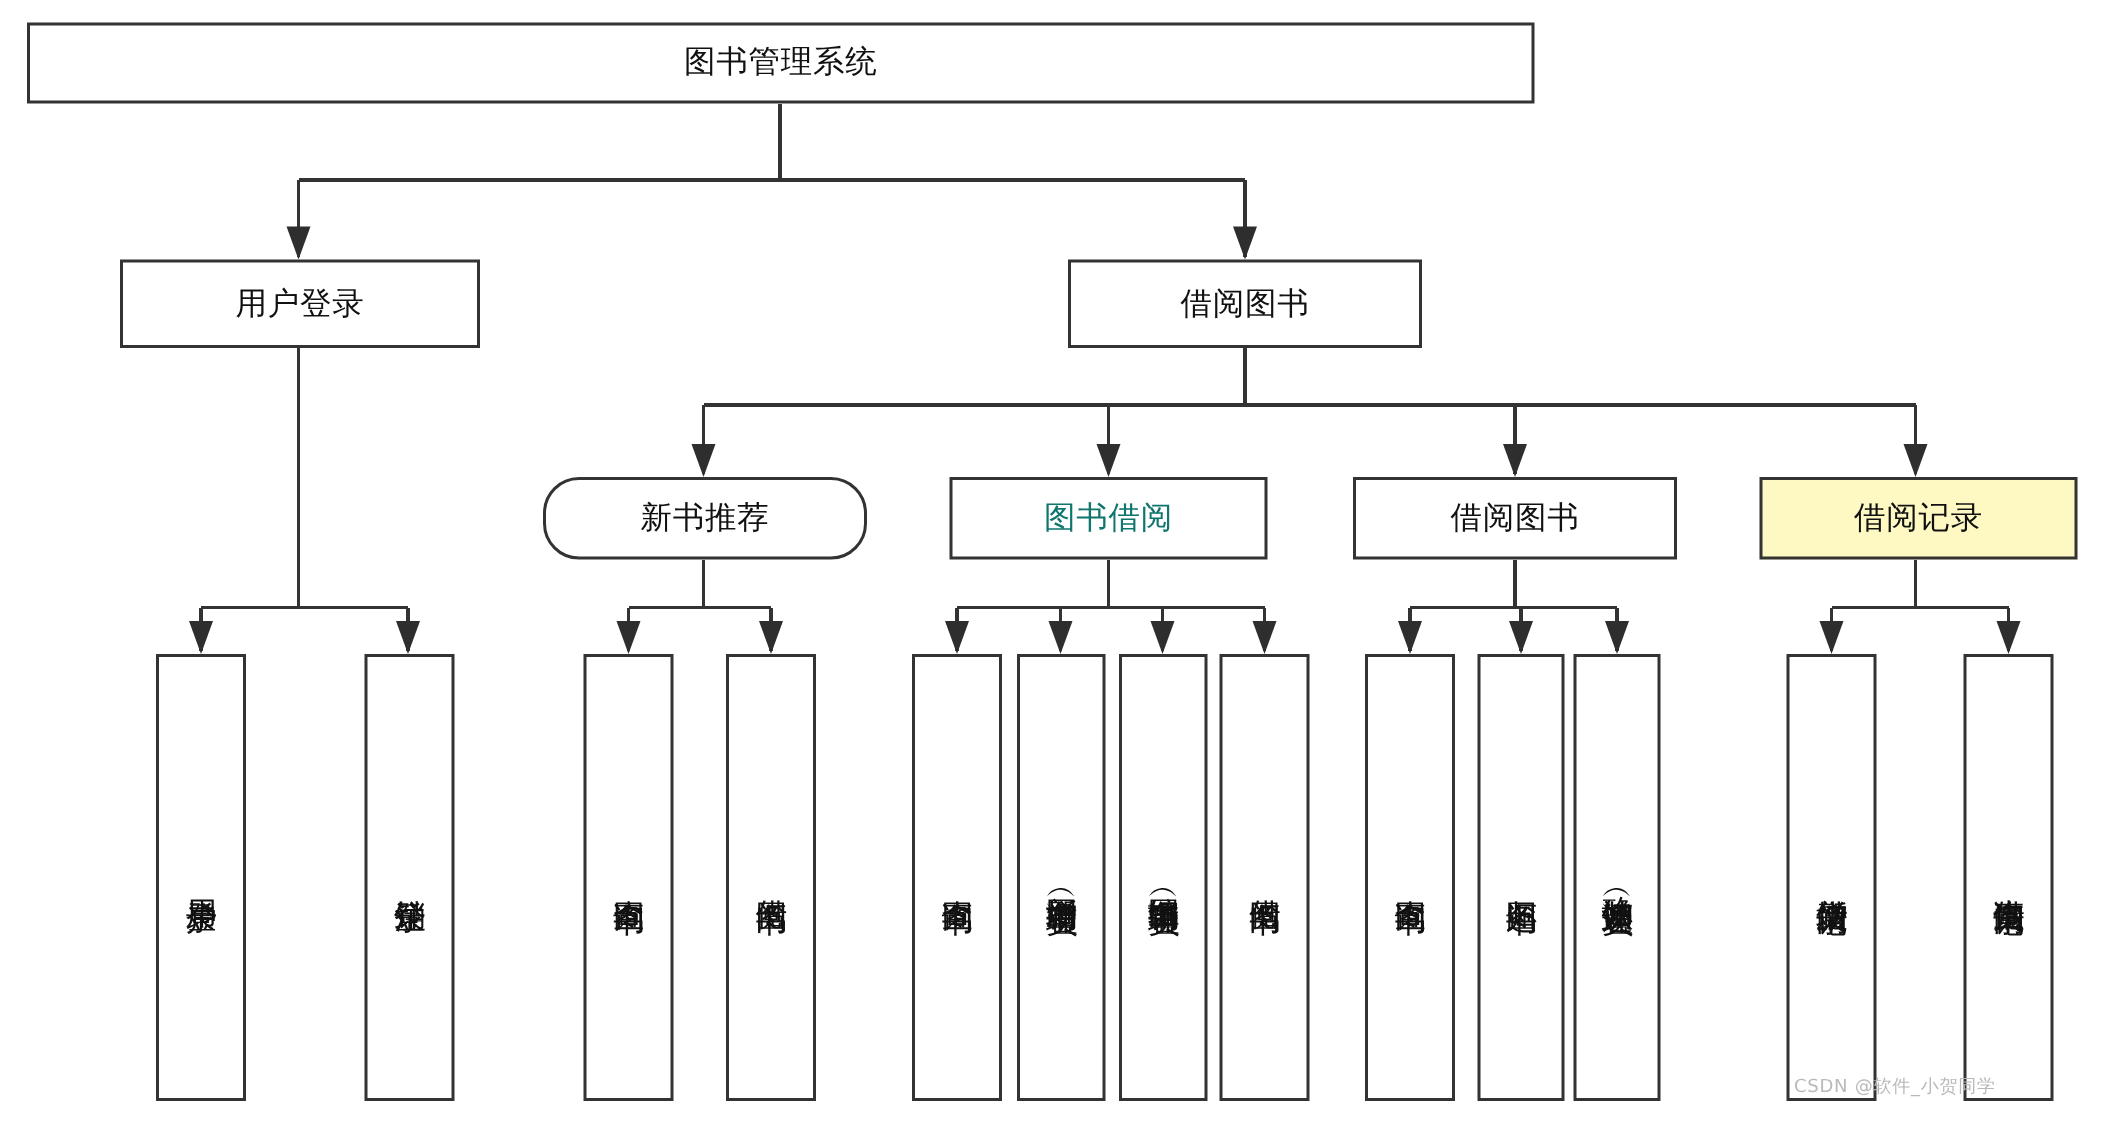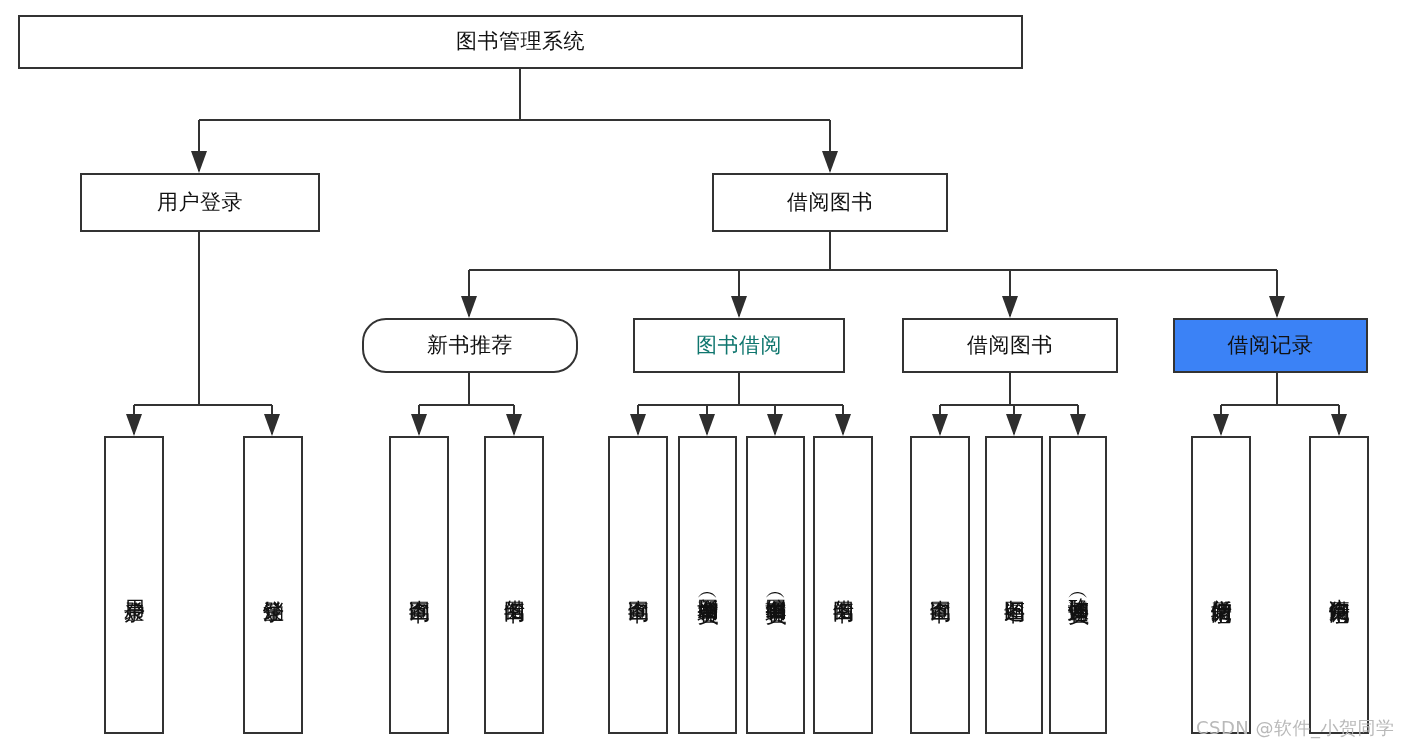--- a/index.html
+++ b/index.html
@@ -50,21 +50,21 @@
     padding: 4px 0;
     text-align: center;
   }
   .node.vertical .vlabel {
     writing-mode: vertical-rl;
     text-orientation: upright;
     display: block;
   }
   .watermark {
     position: absolute;
-    font-size: 18px;
+    font-size: 12px;
     color: #b9b9b9;
     white-space: nowrap;
     letter-spacing: 0.5px;
     pointer-events: none;
   }
 </style>
 </head>
 <body>
 
 <div id="diagram-root">
@@ -143,21 +143,21 @@
       </div>
       <div class="node horizontal" style="left: 362px; top: 318px; width: 216px; height: 55px; border-color: rgb(51, 51, 51); background: rgb(255, 255, 255); color: rgb(17, 17, 17); border-radius: 24px;">
         <span class="hlabel">新书推荐</span>
       </div>
       <div class="node horizontal" style="left: 633px; top: 318px; width: 212px; height: 55px; border-color: rgb(51, 51, 51); background: rgb(255, 255, 255); color: #0f766e;">
         <span class="hlabel">图书借阅</span>
       </div>
       <div class="node horizontal" style="left: 902px; top: 318px; width: 216px; height: 55px; border-color: rgb(51, 51, 51); background: rgb(255, 255, 255); color: rgb(17, 17, 17);">
         <span class="hlabel">借阅图书</span>
       </div>
-      <div class="node horizontal" style="left: 1173px; top: 318px; width: 195px; height: 55px; border-color: rgb(51, 51, 51); background: #3b82f6; color: rgb(17, 17, 17);">
+      <div class="node horizontal" style="left: 1173px; top: 318px; width: 212px; height: 55px; border-color: rgb(51, 51, 51); background: #fef9c3; color: rgb(17, 17, 17);">
         <span class="hlabel">借阅记录</span>
       </div>
       <div class="node vertical" style="left: 104px; top: 436px; width: 60px; height: 298px; border-color: rgb(51, 51, 51); background: rgb(255, 255, 255); color: rgb(17, 17, 17);">
         <span class="vlabel">用户登录</span>
       </div>
       <div class="node vertical" style="left: 243px; top: 436px; width: 60px; height: 298px; border-color: rgb(51, 51, 51); background: rgb(255, 255, 255); color: rgb(17, 17, 17);">
         <span class="vlabel">注销登录</span>
       </div>
       <div class="node vertical" style="left: 389px; top: 436px; width: 60px; height: 298px; border-color: rgb(51, 51, 51); background: rgb(255, 255, 255); color: rgb(17, 17, 17);">
         <span class="vlabel">查询图书</span>

